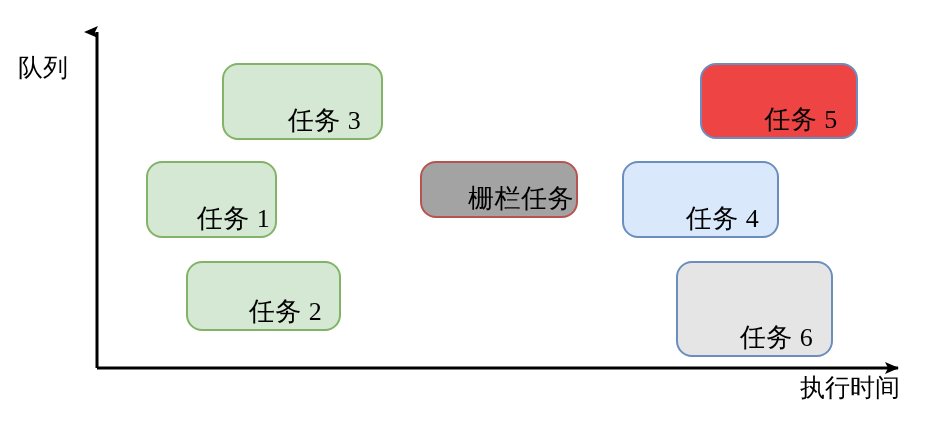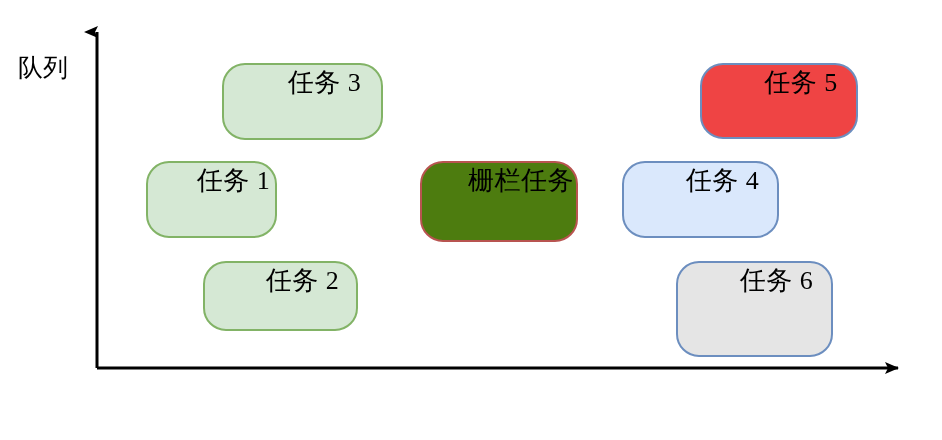--- a/index.html
+++ b/index.html
@@ -28,25 +28,25 @@
     color: #000000;
     white-space: nowrap;
     line-height: 1;
   }
   #y-axis-label { left: 18px; top: 55px; }
   #x-axis-label { left: 800px; top: 375px; }
 
   .task-box {
     position: absolute;
     box-sizing: border-box;
-    border-radius: 23px;
+    border-radius: 16px;
     border-style: solid;
     border-width: 2px;
     display: flex;
-    align-items: flex-start;
+    align-items: flex-end;
     justify-content: center;
     padding-left: 44px;
   }
   .task-label {
     font-size: 26px;
     color: #000000;
     white-space: nowrap;
     letter-spacing: 0.5px;
   }
 </style>
@@ -63,32 +63,33 @@
       <marker id="arrow-right" markerWidth="14" markerHeight="12" refX="13" refY="6" orient="auto" markerUnits="userSpaceOnUse">
         <path d="M 0 0 L 14 6 L 0 12 L 3 6 Z" fill="#000000"></path>
       </marker>
     </defs>
     <line id="y-axis-line" x1="97" y1="368" x2="97" y2="32" stroke="#000000" stroke-width="3" marker-end="url(#arrow-up)"></line>
     <line id="x-axis-line" x1="97" y1="368" x2="898" y2="368" stroke="#000000" stroke-width="3" marker-end="url(#arrow-right)"></line>
   </svg>
 
   <div class="axis-label" id="y-axis-label">队列</div>
 
+  <div class="axis-label" id="x-axis-label">执行时间</div>
 
   <div id="task-layer">
       <div class="task-box" style="left: 222px; top: 63px; width: 161px; height: 77px; background: rgb(213, 232, 212); border-color: rgb(130, 179, 102);">
         <span class="task-label">任务 3</span>
       </div>
       <div class="task-box" style="left: 146px; top: 161px; width: 131px; height: 77px; background: rgb(213, 232, 212); border-color: rgb(130, 179, 102);">
         <span class="task-label">任务 1</span>
       </div>
-      <div class="task-box" style="left: 186px; top: 261px; width: 155px; height: 70px; background: rgb(213, 232, 212); border-color: rgb(130, 179, 102); margin-left: 17px;">
+      <div class="task-box" style="left: 186px; top: 261px; width: 155px; height: 70px; background: rgb(213, 232, 212); border-color: rgb(130, 179, 102);">
         <span class="task-label">任务 2</span>
       </div>
-      <div class="task-box" style="left: 420px; top: 161px; width: 158px; height: 81px; background: #4d7c0f; border-color: rgb(184, 84, 80);">
+      <div class="task-box" style="left: 420px; top: 161px; width: 158px; height: 57px; background: #a3a3a3; border-color: rgb(184, 84, 80);">
         <span class="task-label">栅栏任务</span>
       </div>
       <div class="task-box" style="left: 700px; top: 63px; width: 158px; height: 76px; background: #ef4444; border-color: rgb(108, 142, 191);">
         <span class="task-label">任务 5</span>
       </div>
       <div class="task-box" style="left: 622px; top: 161px; width: 157px; height: 77px; background: rgb(218, 232, 252); border-color: rgb(108, 142, 191);">
         <span class="task-label">任务 4</span>
       </div>
       <div class="task-box" style="left: 676px; top: 261px; width: 157px; height: 96px; background: #e5e5e5; border-color: rgb(108, 142, 191);">
         <span class="task-label">任务 6</span>

